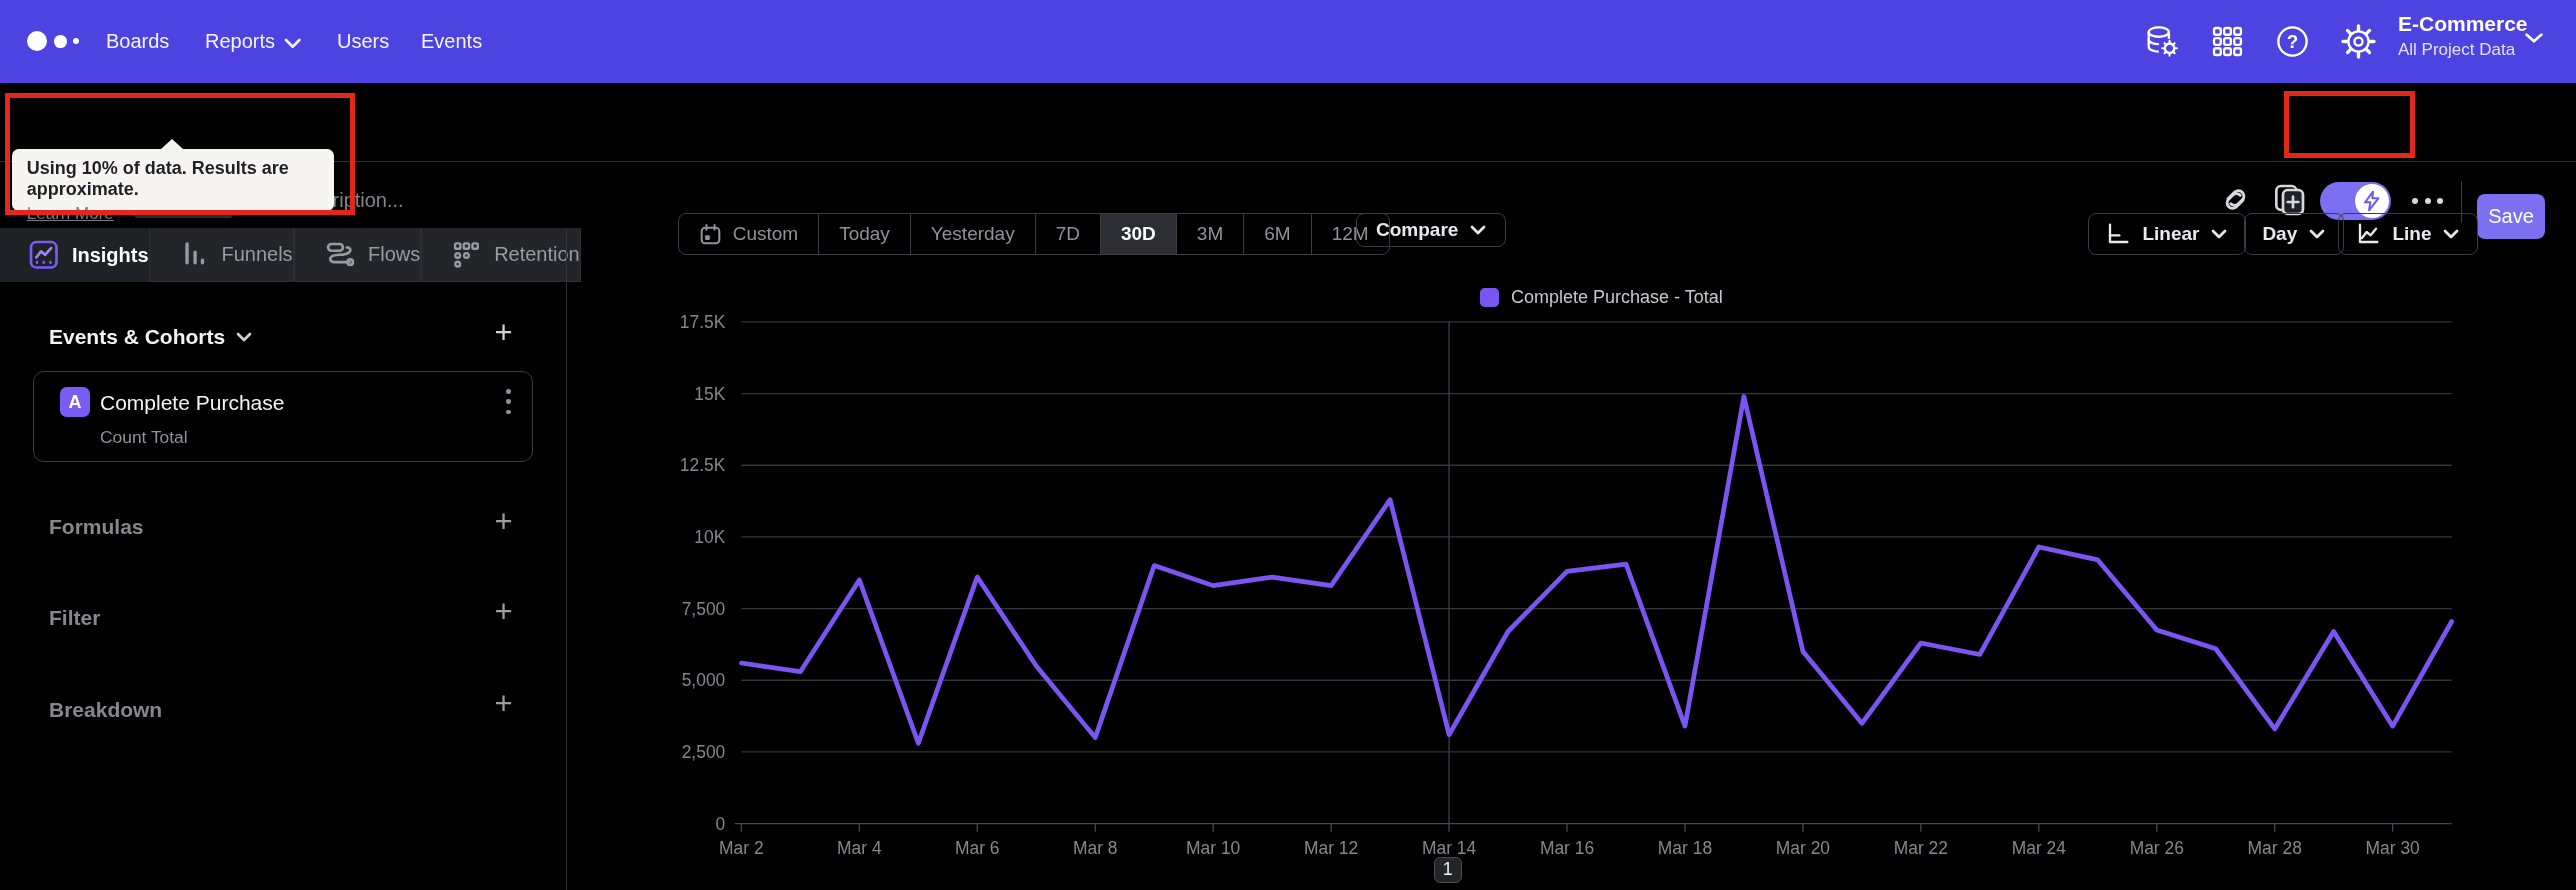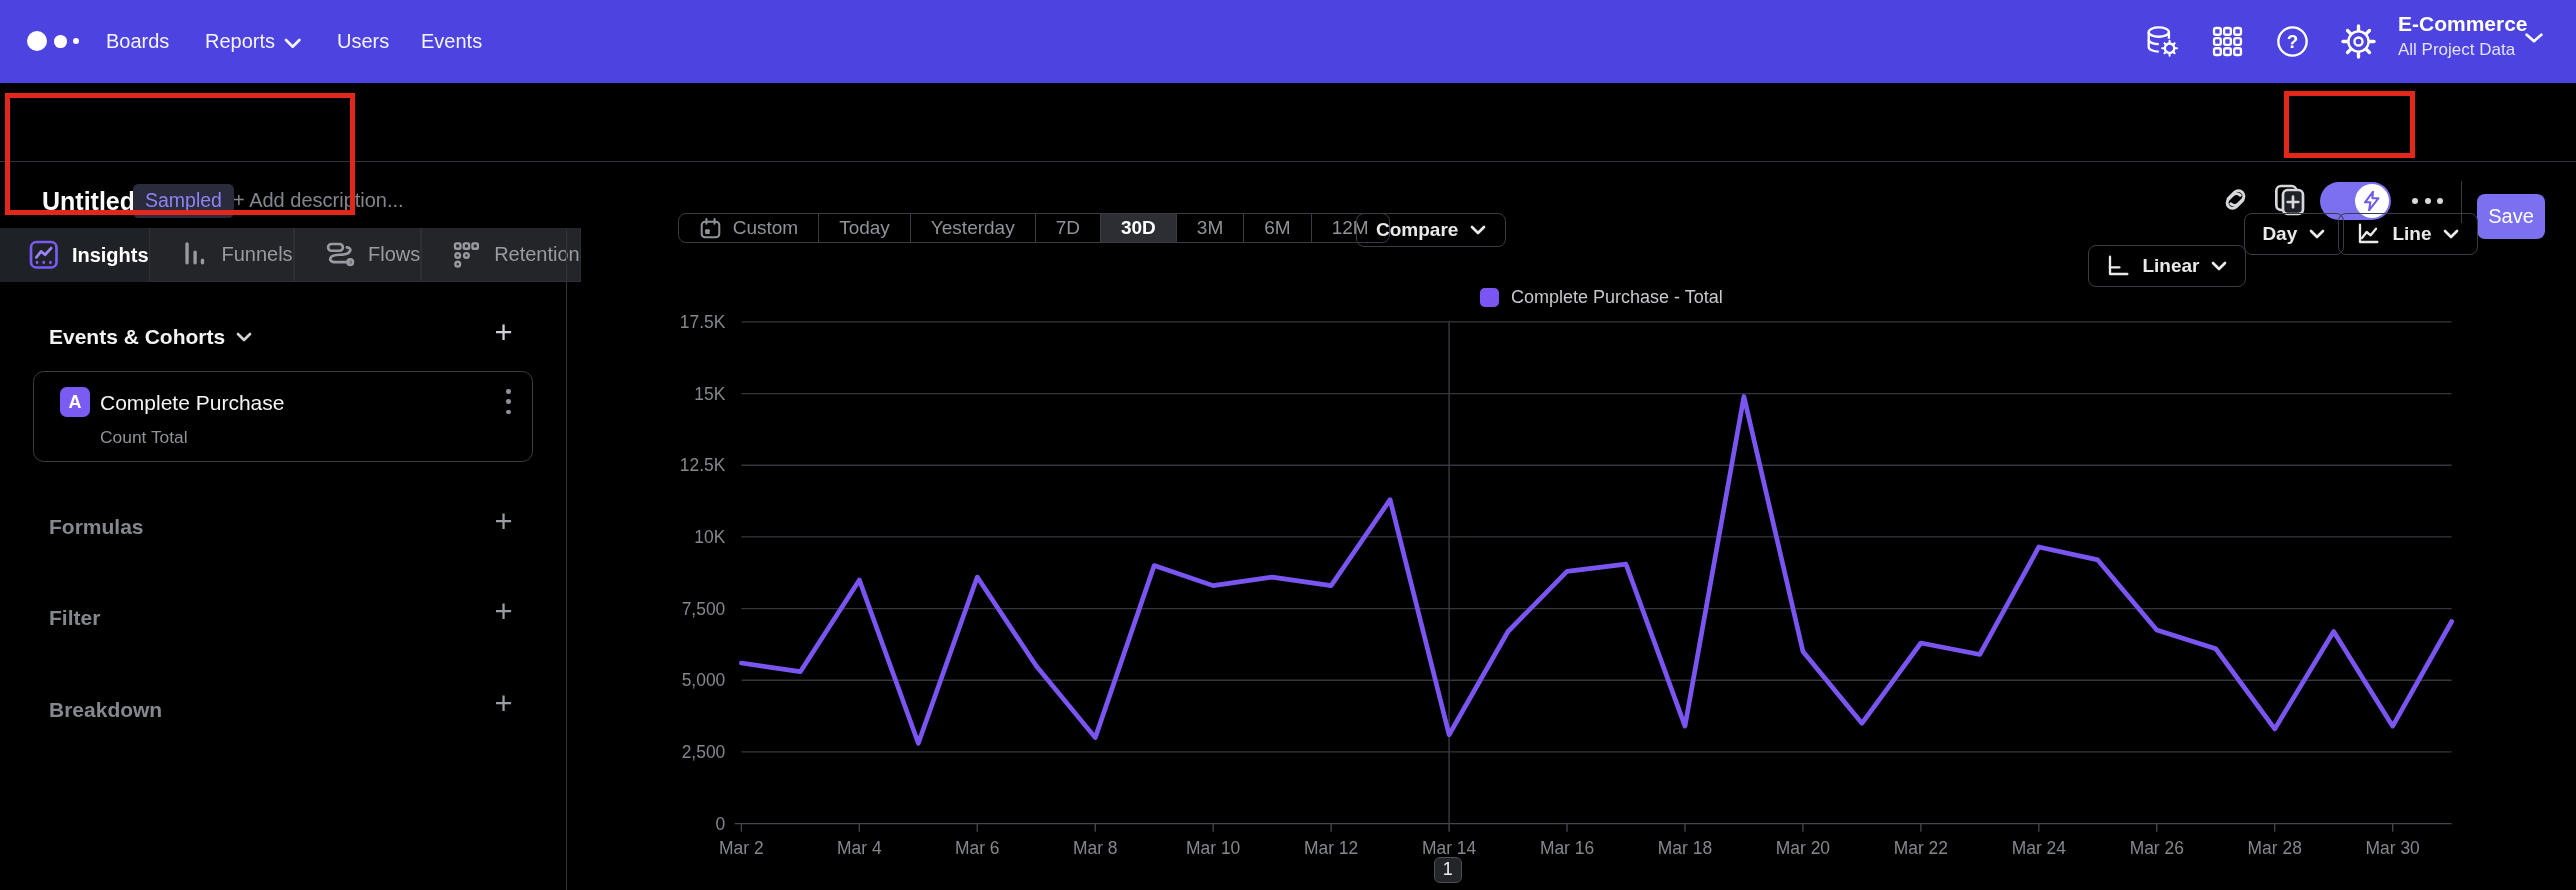--- a/index.html
+++ b/index.html
@@ -60,21 +60,21 @@
   .plus { position:absolute; width:27px; height:27px; color:#cfd1d5; font-size:31px; font-weight:300; line-height:24px; text-align:center; cursor:pointer; }
   .event-card { position:absolute; left:33px; top:371px; width:500px; height:91px; border:1.3px solid #3a3d43; border-radius:10.7px; cursor:pointer; }
   .event-badge { position:absolute; left:26px; top:15.4px; width:30px; height:30px; background:#7a5cf3; border-radius:6.7px; color:#fff; font-size:18px; font-weight:bold; display:flex; align-items:center; justify-content:center; }
   .event-name { position:absolute; left:66px; top:19px; font-size:21px; color:#f4f5f6; }
   .event-metric { position:absolute; left:66px; top:55px; font-size:17.4px; color:#8f9298; }
   .kebab { position:absolute; right:20px; top:17.4px; width:6.7px; height:29.5px; display:flex; flex-direction:column; gap:5.4px; align-items:center; cursor:pointer; }
   .kebab i { width:4.7px; height:4.7px; border-radius:50%; background:#8f9298; }
   .sb-section { position:absolute; left:49px; font-size:21px; font-weight:bold; color:#85888f; }
 
   
-  .seg-group { position:absolute; left:678px; top:213px; height:30px; display:flex; border:1.3px solid #393c42; border-radius:8px; overflow:hidden; }
+  .seg-group { position:absolute; left:678px; top:213px; height:42px; display:flex; border:1.3px solid #393c42; border-radius:8px; overflow:hidden; }
   .seg { display:flex; align-items:center; justify-content:center; gap:10.7px; padding:0 20px; font-size:19px; color:#8f9298; border-right:1.3px solid #393c42; cursor:pointer; white-space:nowrap; }
   .seg:last-child { border-right:none; }
   .seg.active { background:#2c2e34; color:#ffffff; font-weight:bold; }
   .compare-btn { position:absolute; left:1356px; top:213px; height:34px; padding:0 19px; display:flex; align-items:center; gap:12px; border:1.3px solid #393c42; border-radius:8px; font-size:19px; font-weight:bold; color:#e8e9eb; cursor:pointer; }
   .ctrl-btn { position:absolute; top:213px; height:42px; display:flex; align-items:center; gap:12px; padding:0 17.4px; border:1.3px solid #393c42; border-radius:8px; font-size:19px; font-weight:bold; color:#e8e9eb; cursor:pointer; }
 
   
   .legend { position:absolute; left:1464px; top:287px; display:flex; align-items:center; gap:12px; cursor:pointer;padding-left:16px; }
   .legend .sw { width:19px; height:19px; border-radius:4.7px; }
   .legend .lt { font-size:18px; color:#c6c8cc; }
@@ -211,20 +211,24 @@
 
     <div class="more-dots">
         <i></i>
         <i></i>
         <i></i>
       </div>
     <div class="tb-divider"></div>
     <div class="save-btn">Save</div>
   </div>
 
+  <div class="tooltip">
+    <div class="tt1">Using 10% of data. Results are approximate.</div>
+    <div class="tt2">Learn More</div>
+  </div>
   <div class="anno anno1"></div>
   <div class="anno anno2"></div>
 
   <div class="tabs">
     <div class="tab active">
       <svg class="ic" width="29.5" height="29.5" viewBox="0 0 44 44">
         <rect x="3" y="3" width="38" height="38" rx="8" fill="none" stroke="#7a5cf3" stroke-width="4"></rect>
         <polyline points="11,26 18,17 24,22 33,12" fill="none" stroke="#9b85f6" stroke-width="4" stroke-linecap="round" stroke-linejoin="round"></polyline>
         <g stroke="#7a5cf3" stroke-width="4" stroke-linecap="round">
             <line x1="12" y1="33" x2="12" y2="34"></line>
@@ -326,21 +330,21 @@
         <span>12M</span>
       </div>
   </div>
   <div class="compare-btn">
     <span>Compare</span>
     <svg class="ic" width="16" height="10" viewBox="0 0 24 15">
         <polyline points="3,3 12,12 21,3" fill="none" stroke="#e8e9eb" stroke-width="4" stroke-linecap="round" stroke-linejoin="round"></polyline>
       </svg>
   </div>
 
-  <div class="ctrl-btn" style="left:2088px;margin-top:32px;">
+  <div class="ctrl-btn" style="left:2088px;">
     <svg class="ic" width="24" height="24" viewBox="0 0 36 36">
       <polyline points="6,4 6,30 32,30" fill="none" stroke="#e8e9eb" stroke-width="3.5" stroke-linecap="round" stroke-linejoin="round"></polyline>
       <line x1="6" y1="20" x2="20" y2="20" stroke="#e8e9eb" stroke-width="3.5" stroke-linecap="round"></line>
     </svg>
     <span>Linear</span>
     <svg class="ic" width="16" height="10" viewBox="0 0 24 15">
         <polyline points="3,3 12,12 21,3" fill="none" stroke="#e8e9eb" stroke-width="4" stroke-linecap="round" stroke-linejoin="round"></polyline>
       </svg>
   </div>
   <div class="ctrl-btn" style="left:2244px;">

